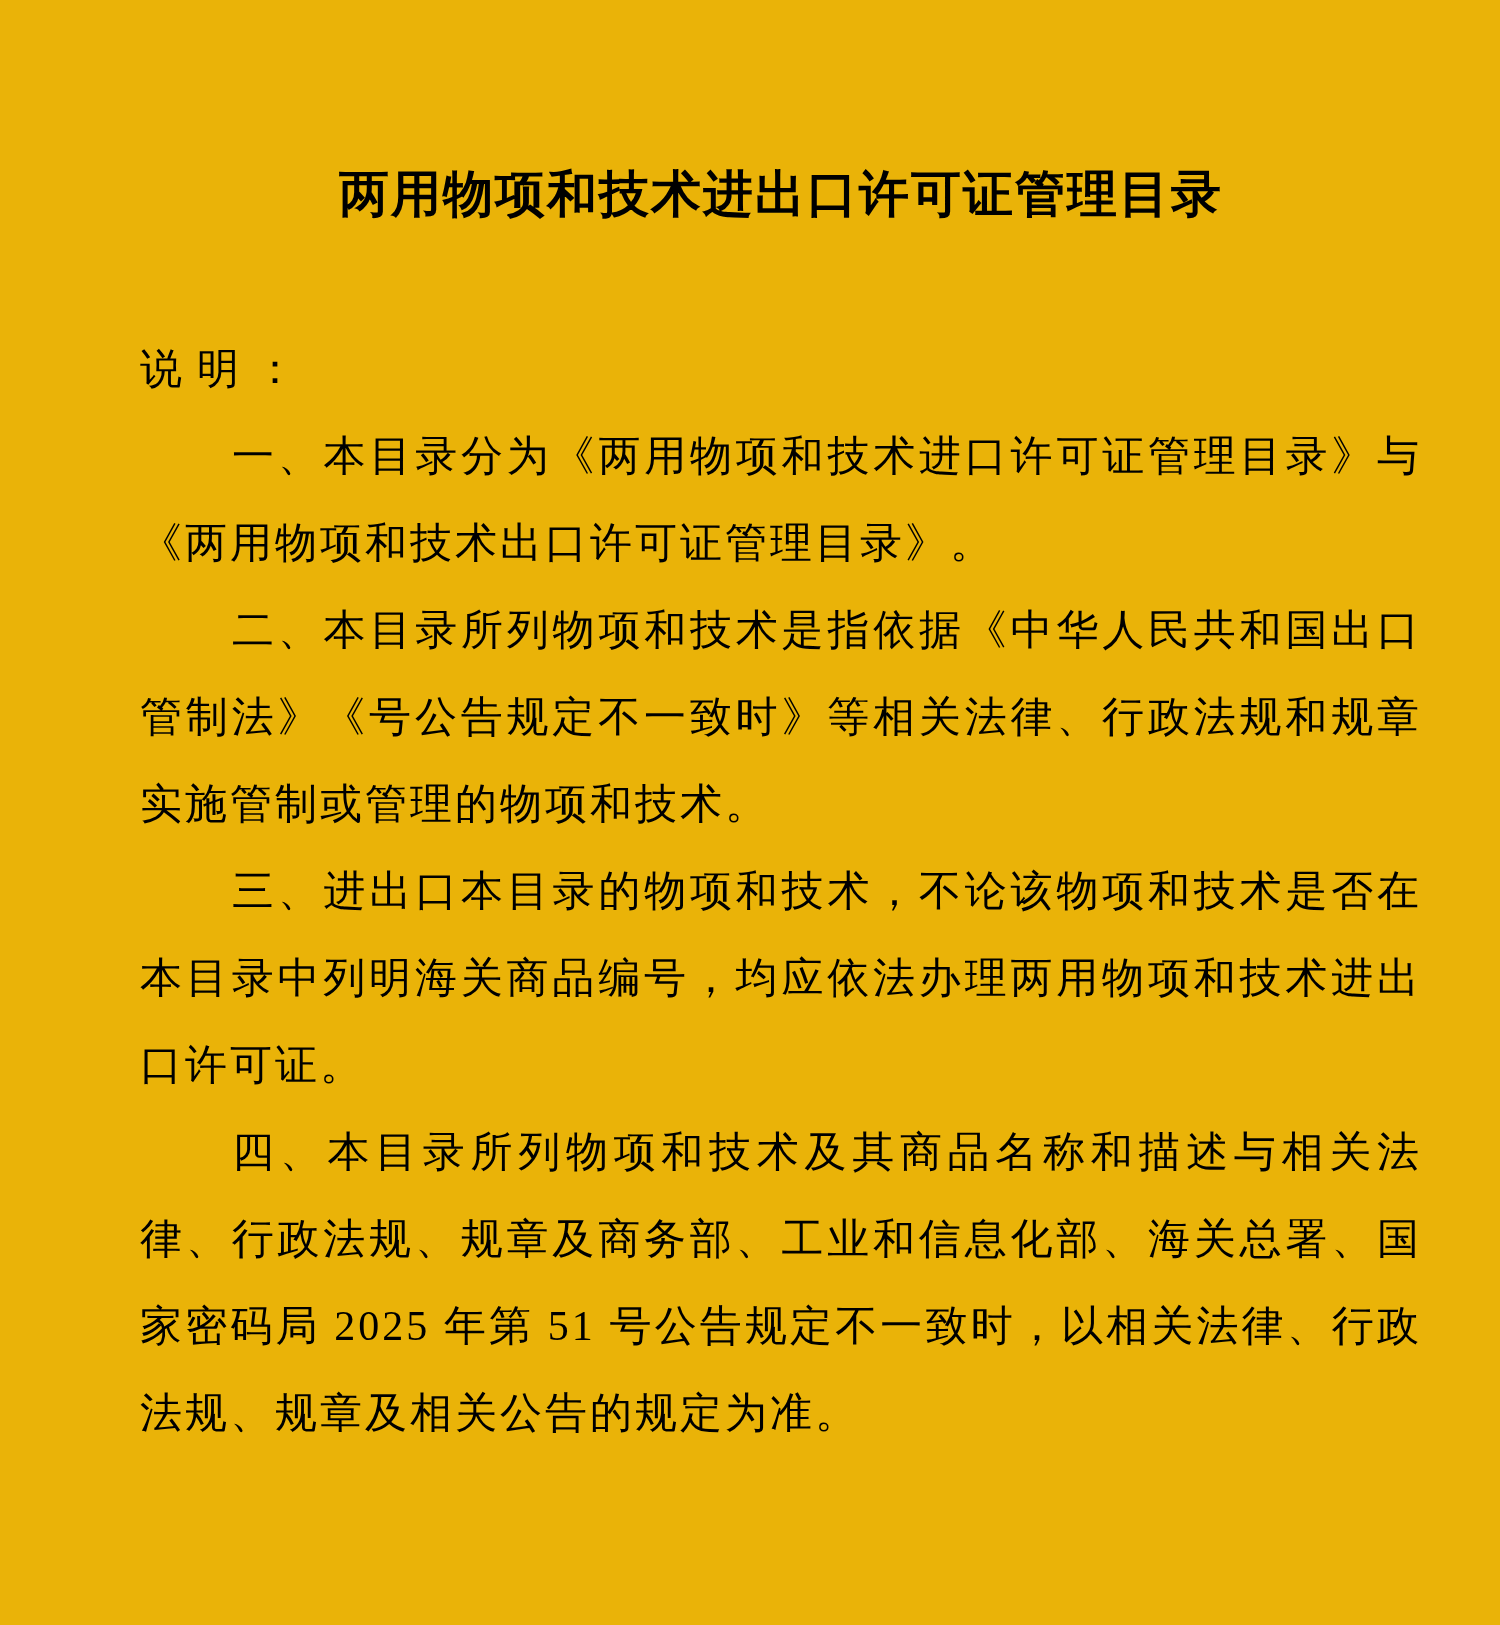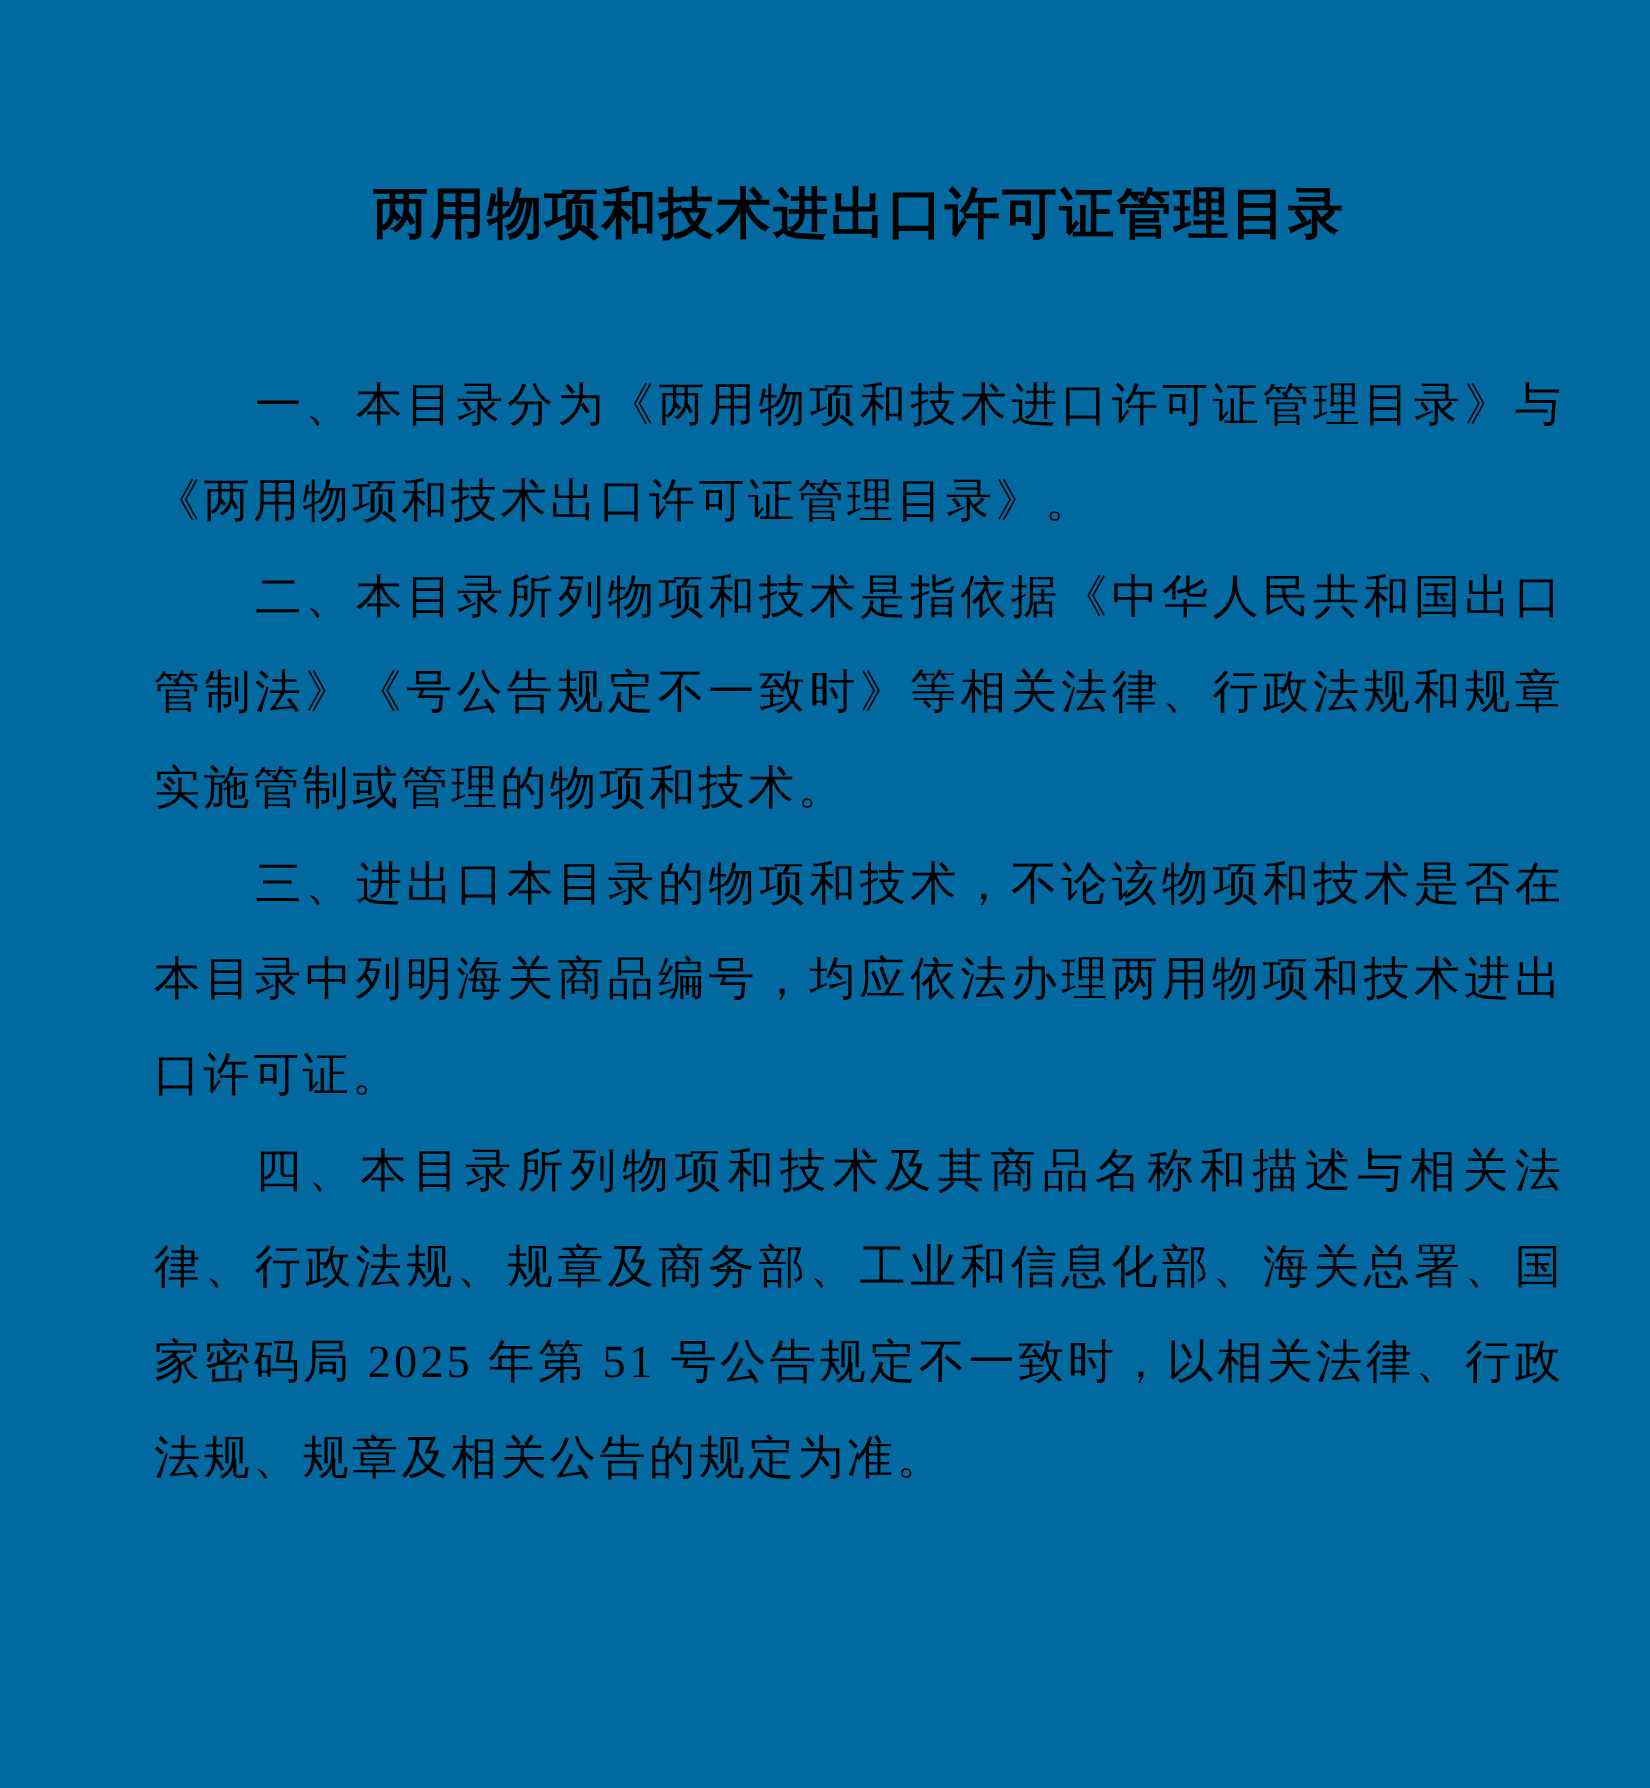--- a/index.html
+++ b/index.html
@@ -7,21 +7,21 @@
     width: 1500px;
     background: #ffffff;
   }
   body {
     height: 1625px;
     overflow: hidden;
   }
   .page {
     width: 1500px;
     height: 1625px;
-    background: #0369a1;
+    background: #eab308;
     color: #000000;
     padding: 148px 78px 0 140px;
     font-family: "Liberation Serif", "DejaVu Serif", serif;
   }
   .doc-title {
     text-align: center;
     font-size: 50px;
     font-weight: bold;
     line-height: 92px;
     letter-spacing: 2px;
@@ -44,20 +44,21 @@
     text-indent: 92px;
   }
 </style>
 </head>
 <body>
 
 <div class="page">
   <h1 class="doc-title">两用物项和技术进出口许可证管理目录</h1>
 
   <div class="doc-body">
+    <p class="intro-label">说明：</p>
 
     <p class="para">一、本目录分为《两用物项和技术进口许可证管理目录》与《两用物项和技术出口许可证管理目录》。</p>
 
     <p class="para">二、本目录所列物项和技术是指依据《中华人民共和国出口管制法》《号公告规定不一致时》等相关法律、行政法规和规章实施管制或管理的物项和技术。</p>
 
     <p class="para">三、进出口本目录的物项和技术，不论该物项和技术是否在本目录中列明海关商品编号，均应依法办理两用物项和技术进出口许可证。</p>
 
     <p class="para">四、本目录所列物项和技术及其商品名称和描述与相关法律、行政法规、规章及商务部、工业和信息化部、海关总署、国家密码局 2025 年第 51 号公告规定不一致时，以相关法律、行政法规、规章及相关公告的规定为准。</p>
   </div>
 </div>

